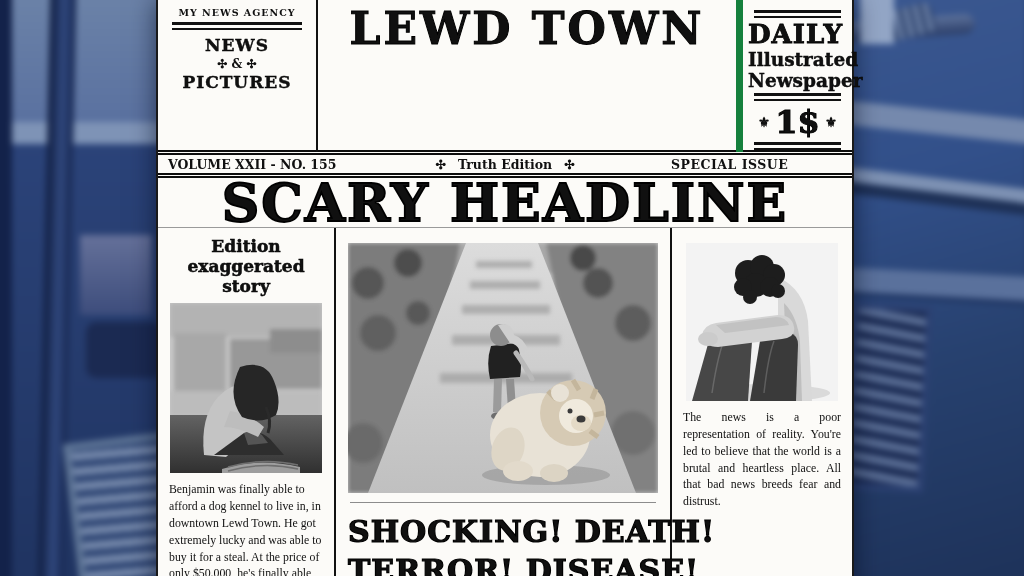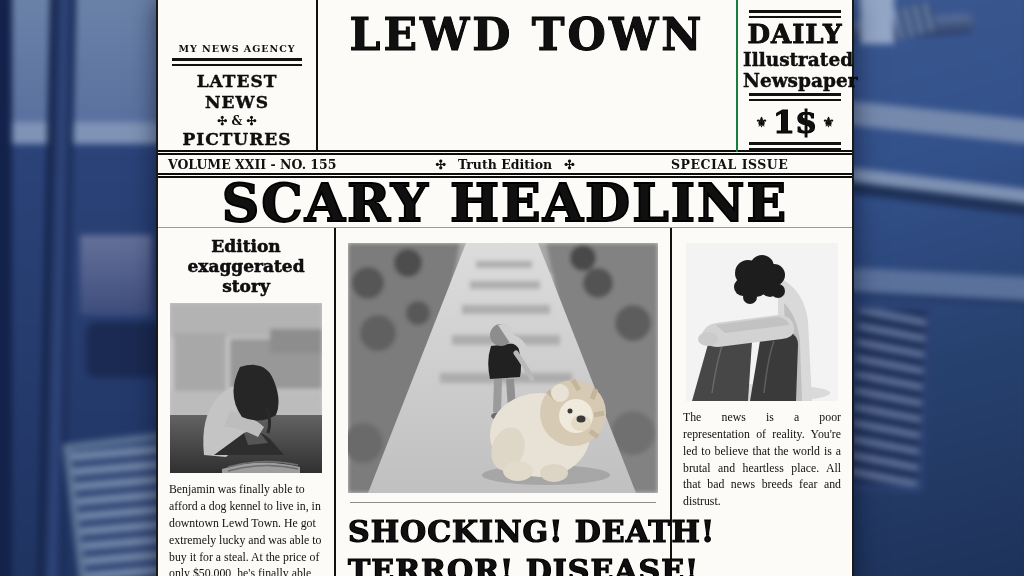--- a/index.html
+++ b/index.html
@@ -28,30 +28,30 @@
   .bg-pipe-rib{left:886px;top:18px;width:58px;height:30px;background:repeating-linear-gradient(90deg,#6d82a8 0 5px,#31466f 5px 10px);border-radius:8px;transform:rotate(-14deg);}
   .bg-sign{left:870px;top:0;width:34px;height:54px;background:#93a6c6;}
   
   .paper{
     position:absolute;left:156px;top:0;width:698px;height:600px;box-sizing:border-box;
     background:#fcfbf8;border-left:2.5px solid #1a1a1a;border-right:2.5px solid #1a1a1a;
     box-shadow:0 0 24px rgba(4,10,30,.6);
   }
   .masthead{display:grid;grid-template-columns:160px 1fr 116px;height:150px;}
   .agency{border-right:2px solid #111;text-align:center;padding-top:7px;}
-  .kicker{font-size:9.5px;font-weight:700;letter-spacing:1px;margin-top:36px;}
+  .kicker{font-size:9.5px;font-weight:700;letter-spacing:1px;}
   .drule{height:3px;border-top:3px solid #111;border-bottom:2px solid #111;margin:3px 12px;}
   .agency .drule{margin:4px 14px 5px;}
   .agency-line{font-size:17px;font-weight:700;line-height:1.24;letter-spacing:1px;-webkit-text-stroke:.4px #000;}
   .agency-amp{font-size:12px;font-weight:700;padding:1px 0;}
   .orn{font-weight:700;}
-  .title-box{text-align:center;padding-top:13px;overflow:hidden;}
+  .title-box{text-align:center;padding-top:7px;overflow:hidden;}
   .title-top{font-size:44px;font-weight:700;letter-spacing:3px;line-height:1;-webkit-text-stroke:1px #000;}
   .title-main{font-size:82px;font-weight:700;letter-spacing:3px;line-height:.85;-webkit-text-stroke:2px #000;}
-  .daily{border-left:2px solid #15803d;text-align:center;padding:8px 5px 0;}
+  .daily{border-left:7px solid #15803d;text-align:left;padding:8px 5px 0;}
   .daily .drule{margin:2px 6px;}
   .daily-line1{font-size:26px;font-weight:700;letter-spacing:1px;line-height:1.15;-webkit-text-stroke:.8px #000;}
   .daily-line{font-size:18.5px;font-weight:700;line-height:1.12;-webkit-text-stroke:.4px #000;}
   .price-row{display:flex;justify-content:center;align-items:center;gap:5px;padding:3px 0 2px;font-size:14px;}
   .price{font-size:32px;font-weight:700;line-height:1;-webkit-text-stroke:1px #000;}
   .volume-bar{height:28px;box-sizing:border-box;border-top:5px double #0d0d0d;border-bottom:5px double #0d0d0d;display:flex;align-items:center;padding:0 10px;font-weight:700;font-size:12.5px;}
   .vb-left{flex:1;text-align:left;white-space:nowrap;}
   .vb-center{flex:1;display:flex;justify-content:center;align-items:center;gap:12px;white-space:nowrap;}
   .vb-right{flex:1;text-align:center;letter-spacing:.5px;white-space:nowrap;}
   .headline-box{height:50px;box-sizing:border-box;display:flex;align-items:center;justify-content:center;border-bottom:1.5px solid #9a9a9a;}
@@ -90,21 +90,20 @@
   <div class="bg-pipe-rib"></div>
   <div class="bg-sign"></div>
 </div>
 
 <div class="paper">
 
   <div class="masthead">
     <div class="agency">
       <div class="kicker">MY NEWS AGENCY</div>
       <div class="drule"></div>
-      <div class="agency-line">LATEST</div>
       <div class="agency-line">NEWS</div>
       <div class="agency-amp">
         <span class="orn">✣</span>
         <span>&amp;</span>
         <span class="orn">✣</span>
       </div>
       <div class="agency-line">PICTURES</div>
     </div>
     <div class="title-box">
       <div class="title-top">LEWD TOWN</div>

